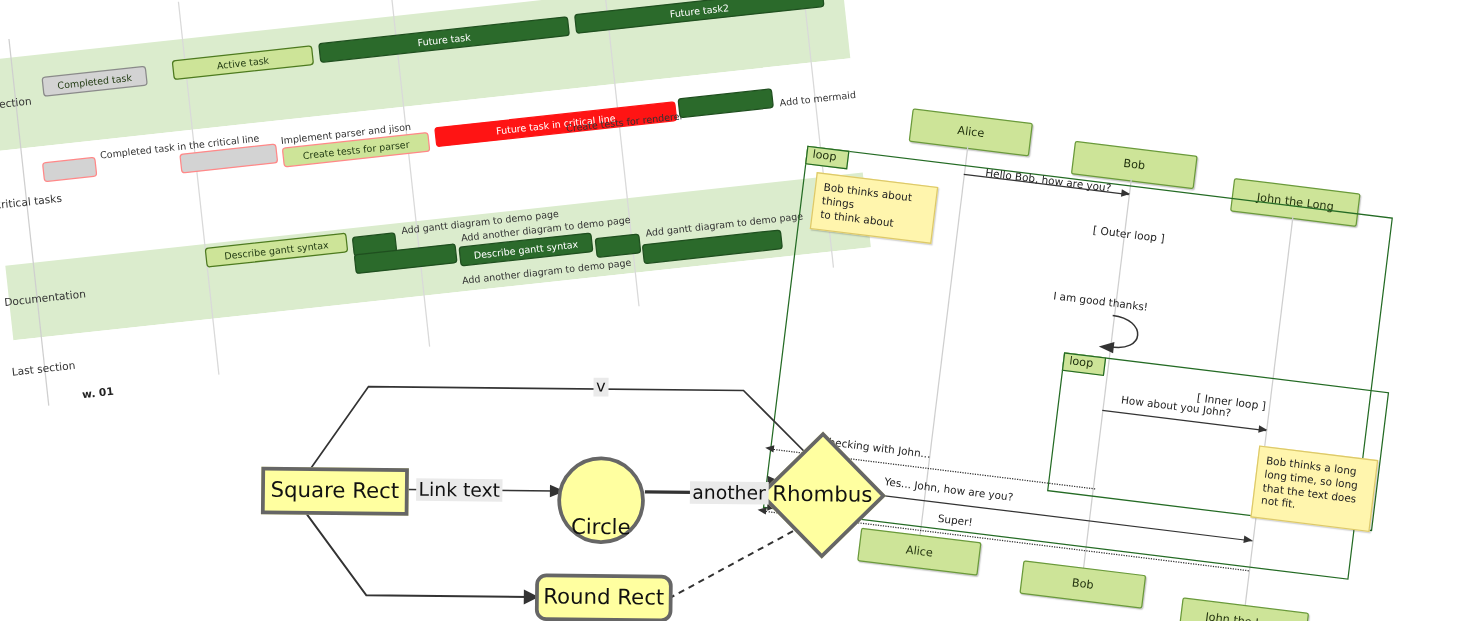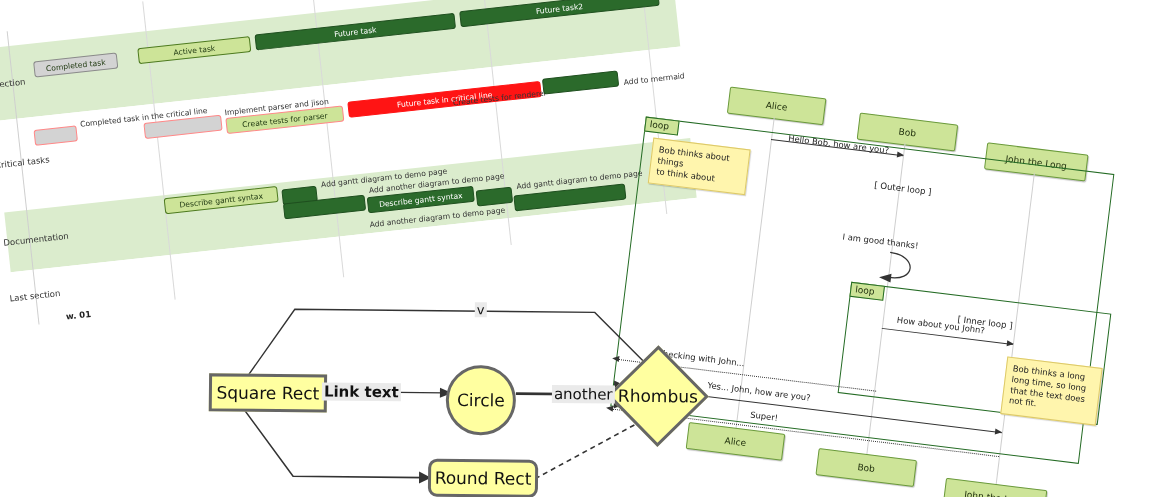--- a/index.html
+++ b/index.html
@@ -233,30 +233,30 @@
       <polygon points="472,100 440,86 440,114" fill="#333"></polygon>
 
       <path d="M 362,185 L 470,125" stroke="#333" fill="none" stroke-width="1.6" stroke-dasharray="5,4"></path>
       <polygon points="478,120 462,120 470,134" fill="#333"></polygon>
     </svg>
 
     <div class="f-node f-rect" style="left:35px;top:83px;width:118px;height:38px;">
       <span>Square Rect</span>
       </div>
 
-    <div class="f-node f-circle" style="left:272px;top:72px;width:70px;height:70px;">
+    <div class="f-node f-circle" style="left:272px;top:72px;width:70px;height:70px;align-items:flex-end;">
       <span>Circle</span>
       </div>
 
     <div class="f-node f-rhombus" style="left:448px;top:65px;width:72px;height:72px;">
       <span>Rhombus</span>
       </div>
 
     <div class="f-node f-round" style="left:255px;top:166px;width:110px;height:38px;">
       <span>Round Rect</span>
       </div>
 
-    <div class="f-edgelbl" style="left:148px;top:91px;font-weight:bold;">Link text</div>
+    <div class="f-edgelbl" style="left:159px;top:91px;">Link text</div>
     <div class="f-edgelbl" style="left:378px;top:91px;">another</div>
     <div class="f-edgelbl" style="left:300px;top:9px;font-size:13px;">v</div>
   </div>
 
 </div>
 
 </body></html>

